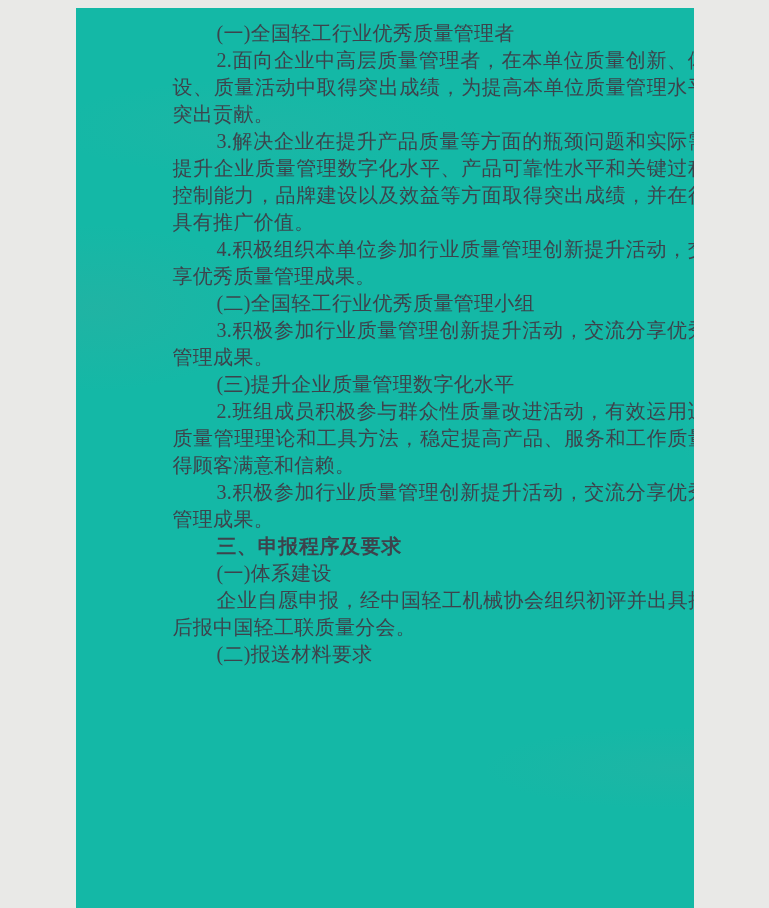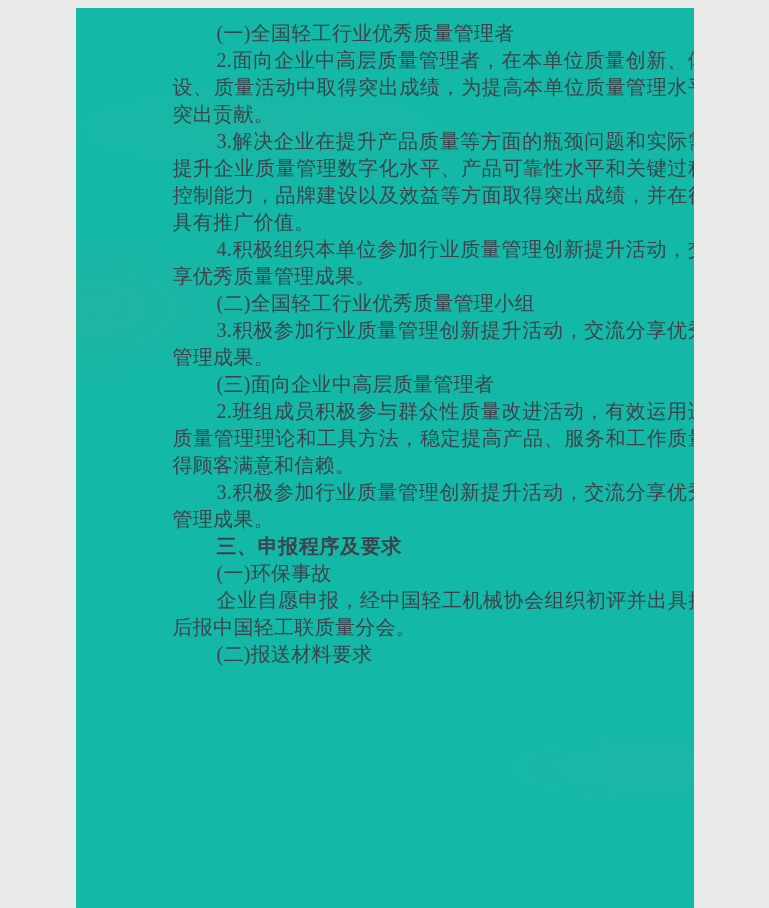--- a/index.html
+++ b/index.html
@@ -55,21 +55,21 @@
 <body>
 
 <div class="page">
   <div class="text-block">
     <p class="para">(一)全国轻工行业优秀质量管理者</p>
     <p class="para">2.面向企业中高层质量管理者，在本单位质量创新、体系建设、质量活动中取得突出成绩，为提高本单位质量管理水平做出突出贡献。</p>
     <p class="para">3.解决企业在提升产品质量等方面的瓶颈问题和实际需求，提升企业质量管理数字化水平、产品可靠性水平和关键过程质量控制能力，品牌建设以及效益等方面取得突出成绩，并在行业中具有推广价值。</p>
     <p class="para">4.积极组织本单位参加行业质量管理创新提升活动，交流分享优秀质量管理成果。</p>
     <p class="para">(二)全国轻工行业优秀质量管理小组</p>
     <p class="para">3.积极参加行业质量管理创新提升活动，交流分享优秀质量管理成果。</p>
-    <p class="para">(三)面向企业中高层质量管理者</p>
+    <p class="para">(三)提升企业质量管理数字化水平</p>
     <p class="para">2.班组成员积极参与群众性质量改进活动，有效运用适宜的质量管理理论和工具方法，稳定提高产品、服务和工作质量，取得顾客满意和信赖。</p>
     <p class="para">3.积极参加行业质量管理创新提升活动，交流分享优秀质量管理成果。</p>
     <p class="para heading">三、申报程序及要求</p>
-    <p class="para">(一)环保事故</p>
+    <p class="para">(一)体系建设</p>
     <p class="para">企业自愿申报，经中国轻工机械协会组织初评并出具推荐函后报中国轻工联质量分会。</p>
     <p class="para">(二)报送材料要求</p>
   </div>
 </div>
 
 </body></html>

